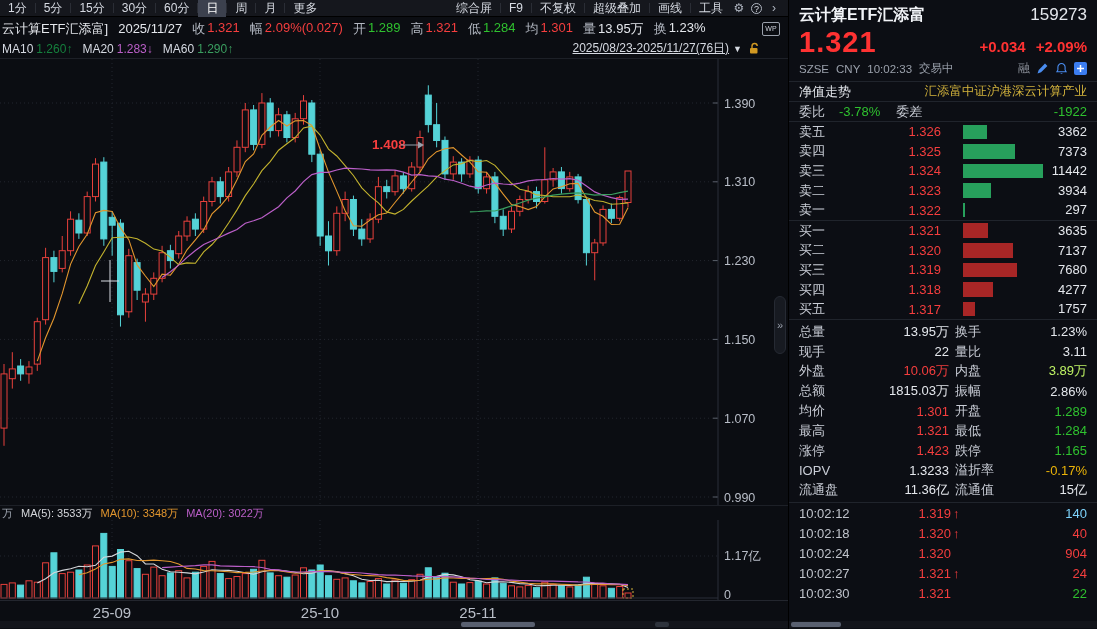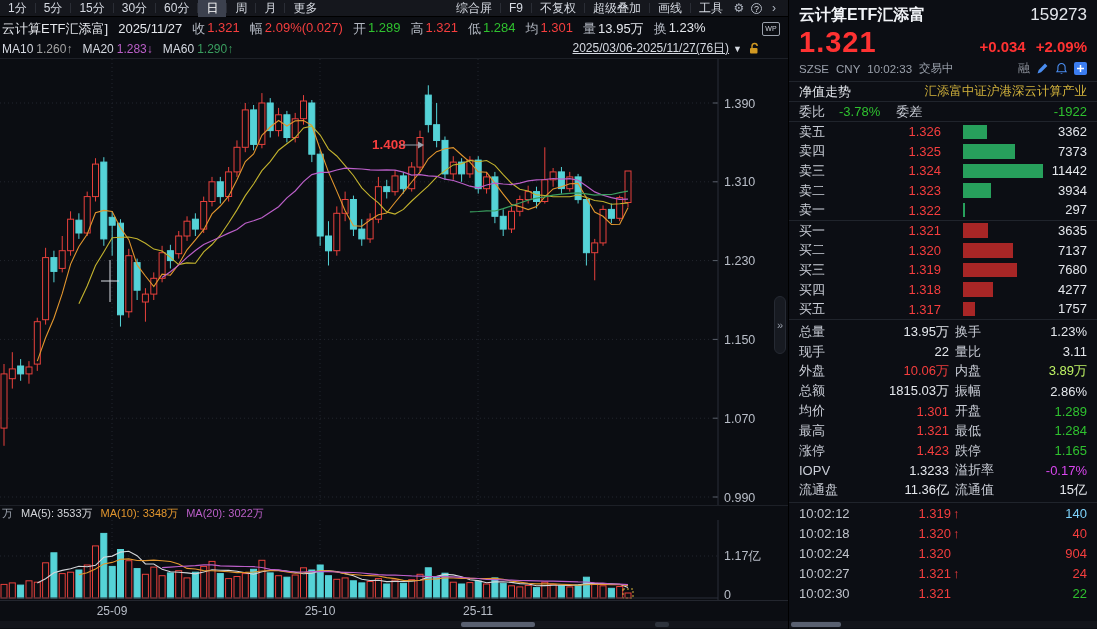--- a/index.html
+++ b/index.html
@@ -20,21 +20,21 @@
   #mabar{position:absolute;left:0;top:39px;width:100%;height:19px;display:flex;align-items:center;font-size:12px;padding:0 28px 0 2px;}
   #mabar .lab{color:#d6dae2;margin-right:3px;}
   #mabar .val{margin-right:10px;}
   #mabar-right{margin-left:auto;display:flex;align-items:center;color:#d6dae2;}
   #date-range{text-decoration:underline;cursor:pointer;}
   #range-caret{font-size:9px;margin:0 6px 0 4px;cursor:pointer;}
   #price-chart{position:absolute;left:0;top:58px;border-top:1px solid #1d2027;}
   #volheader{position:absolute;left:0;top:505px;width:100%;height:15px;font-size:11px;display:flex;align-items:center;padding-left:2px;border-top:1px solid #1d2027;white-space:nowrap;}
   #volheader span{margin-right:8px;}
   #vol-chart{position:absolute;left:0;top:520px;}
-  #dateaxis{position:absolute;left:0;top:600px;width:788px;height:20px;border-top:1px solid #23262e;font-size:12px;color:#b9bec8;}
+  #dateaxis{position:absolute;left:0;top:600px;width:788px;height:20px;border-top:1px solid #23262e;font-size:15px;color:#b9bec8;}
   #dateaxis .dlab{position:absolute;top:3px;transform:translateX(-50%);}
   #hscroll{position:absolute;left:0;top:621px;width:788px;height:7px;background:#13151b;}
   #hscroll .thumb{position:absolute;left:461px;top:1px;width:74px;height:5px;background:#596070;border-radius:2px;cursor:pointer;}
   #hscroll .seg{position:absolute;left:655px;top:1px;width:14px;height:5px;background:#2e333c;border-radius:2px;}
   #collapse-handle{position:absolute;left:774px;top:296px;width:12px;height:58px;background:#171a21;border:1px solid #262a33;border-radius:6px;color:#9aa0ab;font-size:11px;display:flex;align-items:center;justify-content:center;cursor:pointer;}
   .wpbox{margin-left:auto;margin-right:8px;width:18px;height:14px;border:1px solid #9aa0ab;border-radius:2px;color:#c9cdd6;font-size:7px;line-height:12px;text-align:center;cursor:pointer;}
   
   #right-panel{position:absolute;left:788px;top:0;width:309px;height:629px;background:#0c0e14;border-left:1px solid #000;font-size:13px;}
   #rp-head{padding:5px 10px 0 10px;}
   #rp-title{display:flex;align-items:baseline;}
@@ -140,28 +140,28 @@
           <span class="lab">量</span>
           <span class="val" style="color: rgb(228, 231, 236);">13.95万</span>
           <span class="lab">换</span>
           <span class="val" style="color: rgb(228, 231, 236);">1.23%</span>
         </span>
       <span class="wpbox">WP</span>
     </div>
     <div id="mabar">
       <span id="mabar-items" style="display:flex;">
           <span class="lab">MA10</span>
-          <span class="val" style="color: #a3a3a3; text-align: right;">1.260↑</span>
+          <span class="val" style="color: #15803d; text-align: right;">1.260↑</span>
           <span class="lab">MA20</span>
           <span class="val" style="color: rgb(187, 95, 200);">1.283↓</span>
           <span class="lab">MA60</span>
           <span class="val" style="color: rgb(58, 158, 95);">1.290↑</span>
         </span>
       <span id="mabar-right">
-        <span id="date-range">2025/03/06-2025/11/27(76日)</span>
+        <span id="date-range">2025/08/23-2025/11/27(76日)</span>
         <span id="range-caret">▼</span>
         <svg width="12" height="13" viewBox="0 0 12 13">
             <path d="M4 6V4.2A2.6 2.6 0 0 1 9.2 4" fill="none" stroke="#d29922" stroke-width="1.4"></path>
             <rect x="2" y="6" width="7.5" height="5.5" rx="1" fill="#d29922"></rect>
           </svg>
       </span>
     </div>
     <svg id="price-chart" width="788" height="447">
         <line x1="112" y1="0" x2="112" y2="447" stroke="#23262e" stroke-dasharray="1 3"></line>
         <line x1="320" y1="0" x2="320" y2="447" stroke="#23262e" stroke-dasharray="1 3"></line>
@@ -658,21 +658,21 @@
             <span class="stat-val" style="color: rgb(47, 193, 47);">1.165</span>
           </div>
         </div>
         <div class="stat-row">
           <div class="stat-half lft">
             <span class="stat-lab">IOPV</span>
             <span class="stat-val" style="color: rgb(228, 231, 236);">1.3233</span>
           </div>
           <div class="stat-half rgt">
             <span class="stat-lab">溢折率</span>
-            <span class="stat-val" style="color: #d946ef; text-align: center;">-0.17%</span>
+            <span class="stat-val" style="color: #eab308; text-align: center;">-0.17%</span>
           </div>
         </div>
         <div class="stat-row">
           <div class="stat-half lft">
             <span class="stat-lab">流通盘</span>
             <span class="stat-val" style="color: rgb(228, 231, 236);">11.36亿</span>
           </div>
           <div class="stat-half rgt">
             <span class="stat-lab">流通值</span>
             <span class="stat-val" style="color: rgb(228, 231, 236);">15亿</span>

